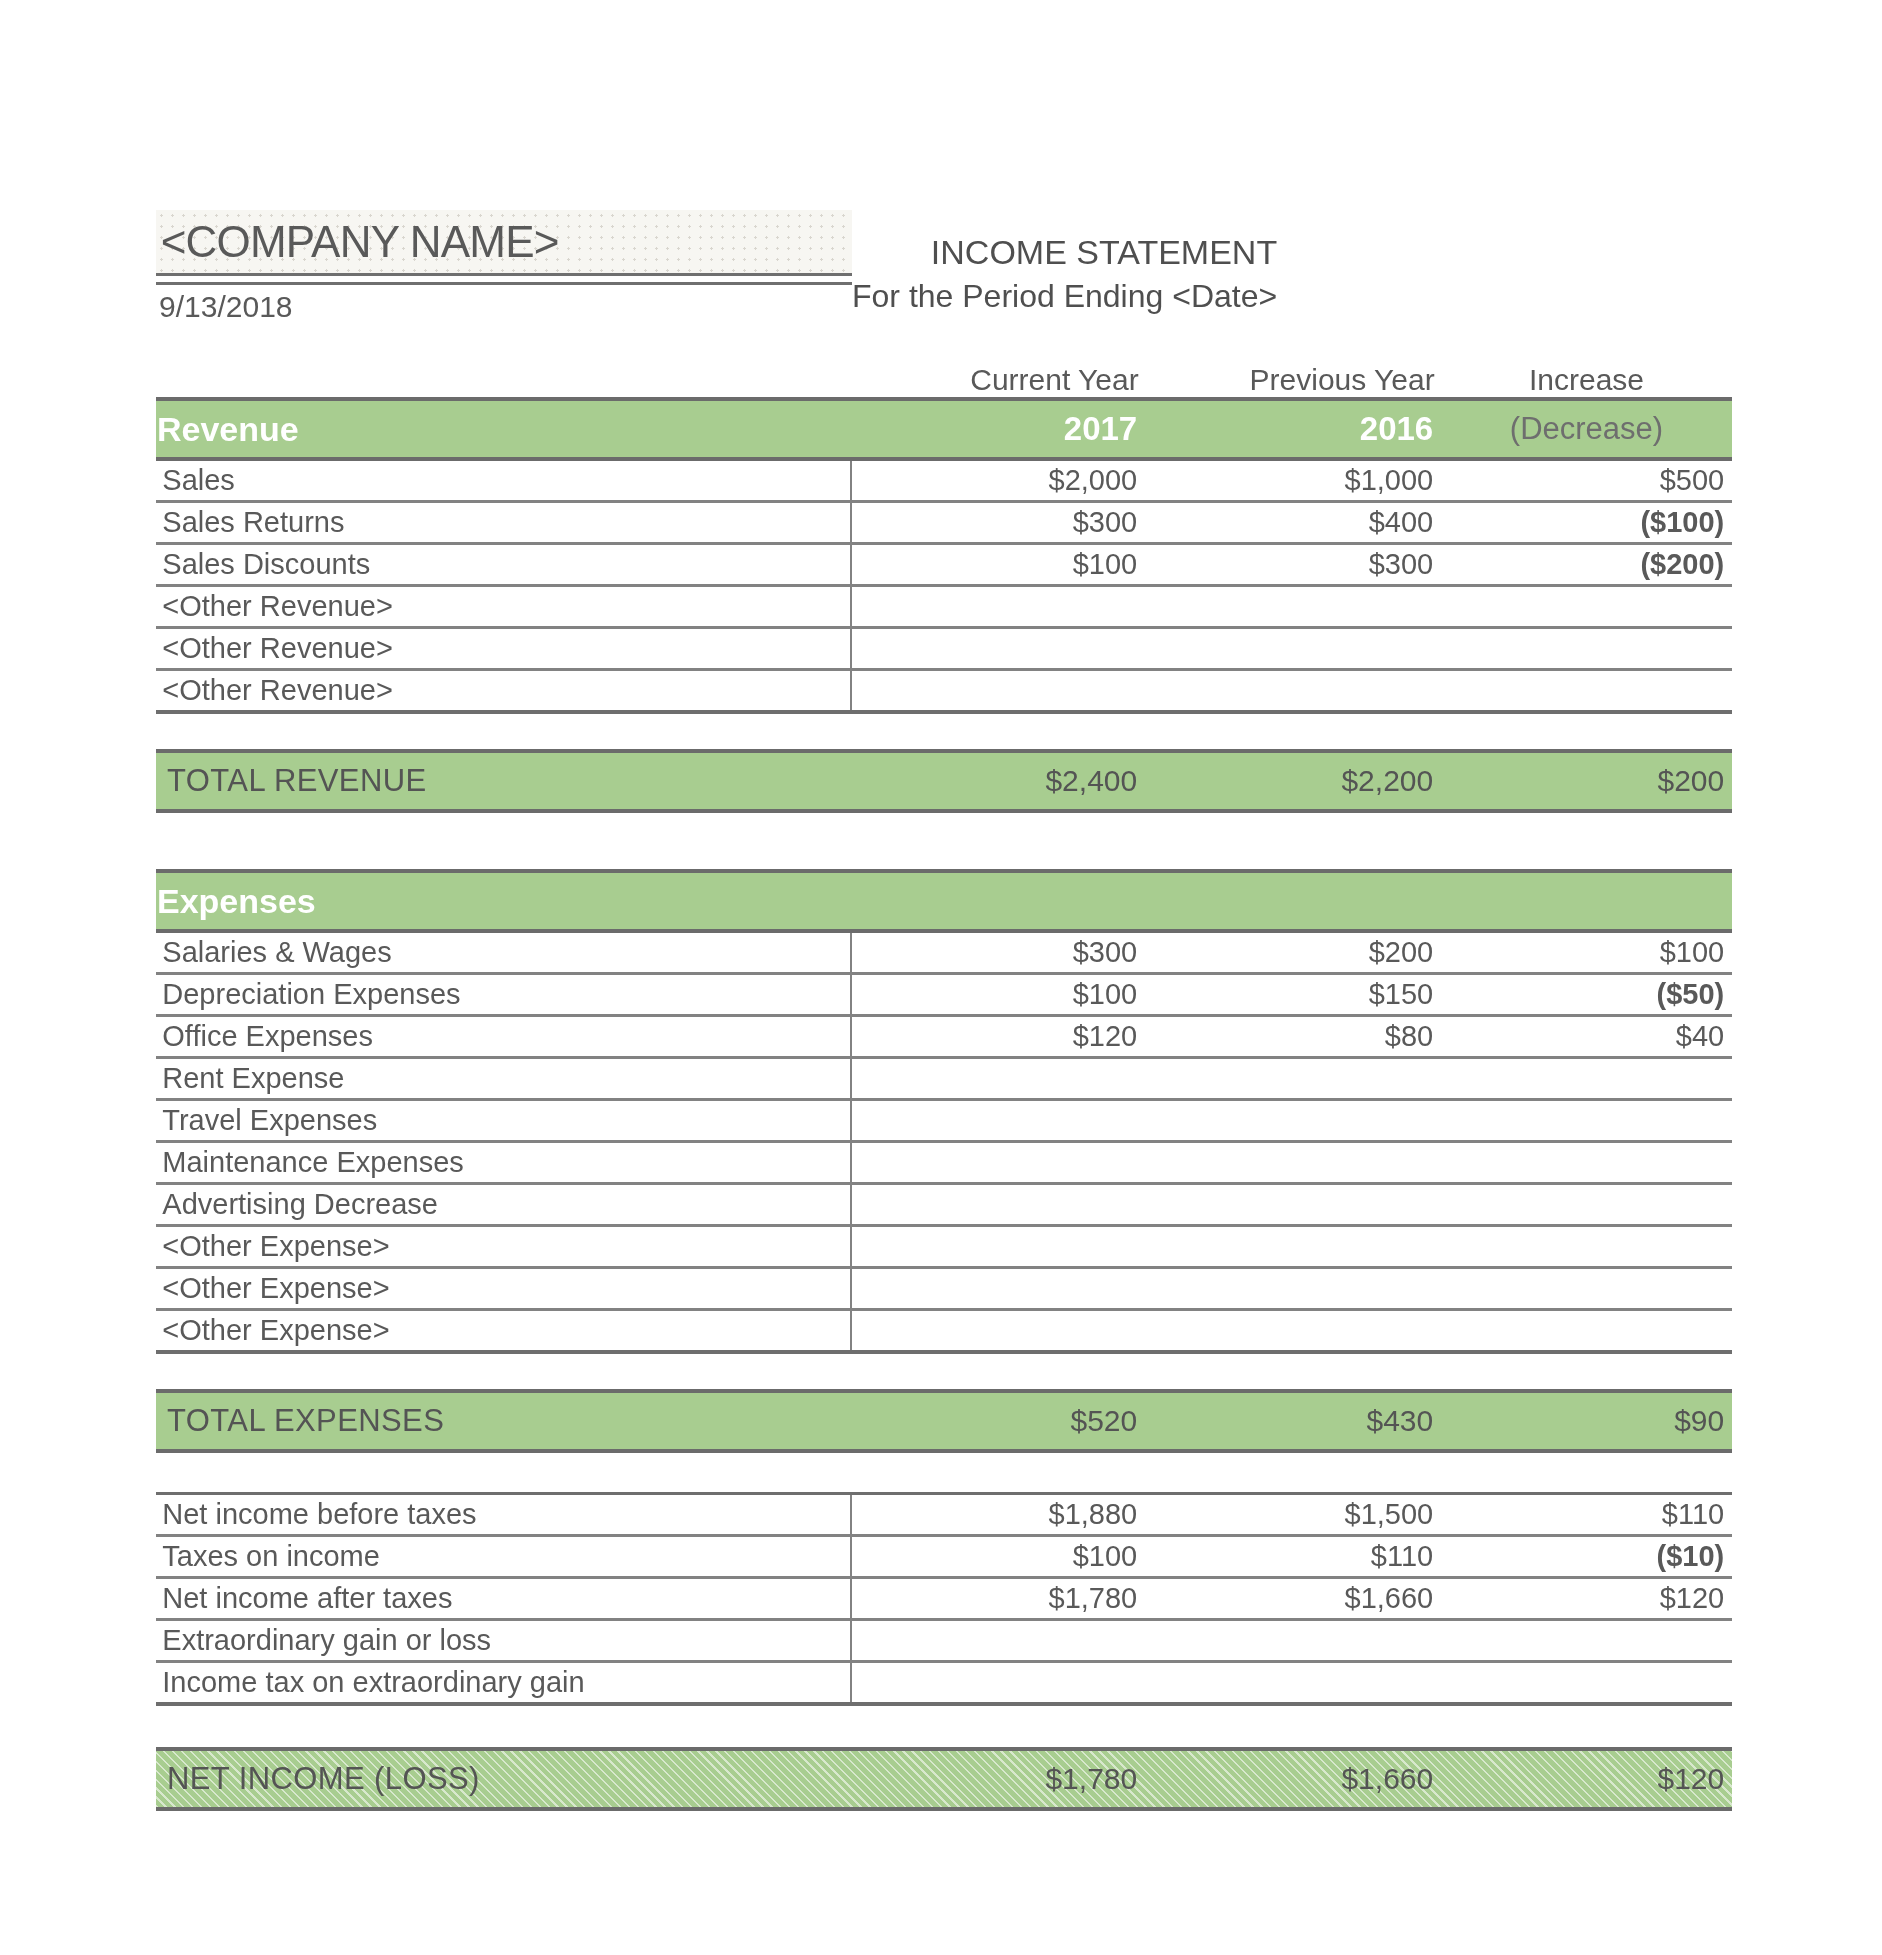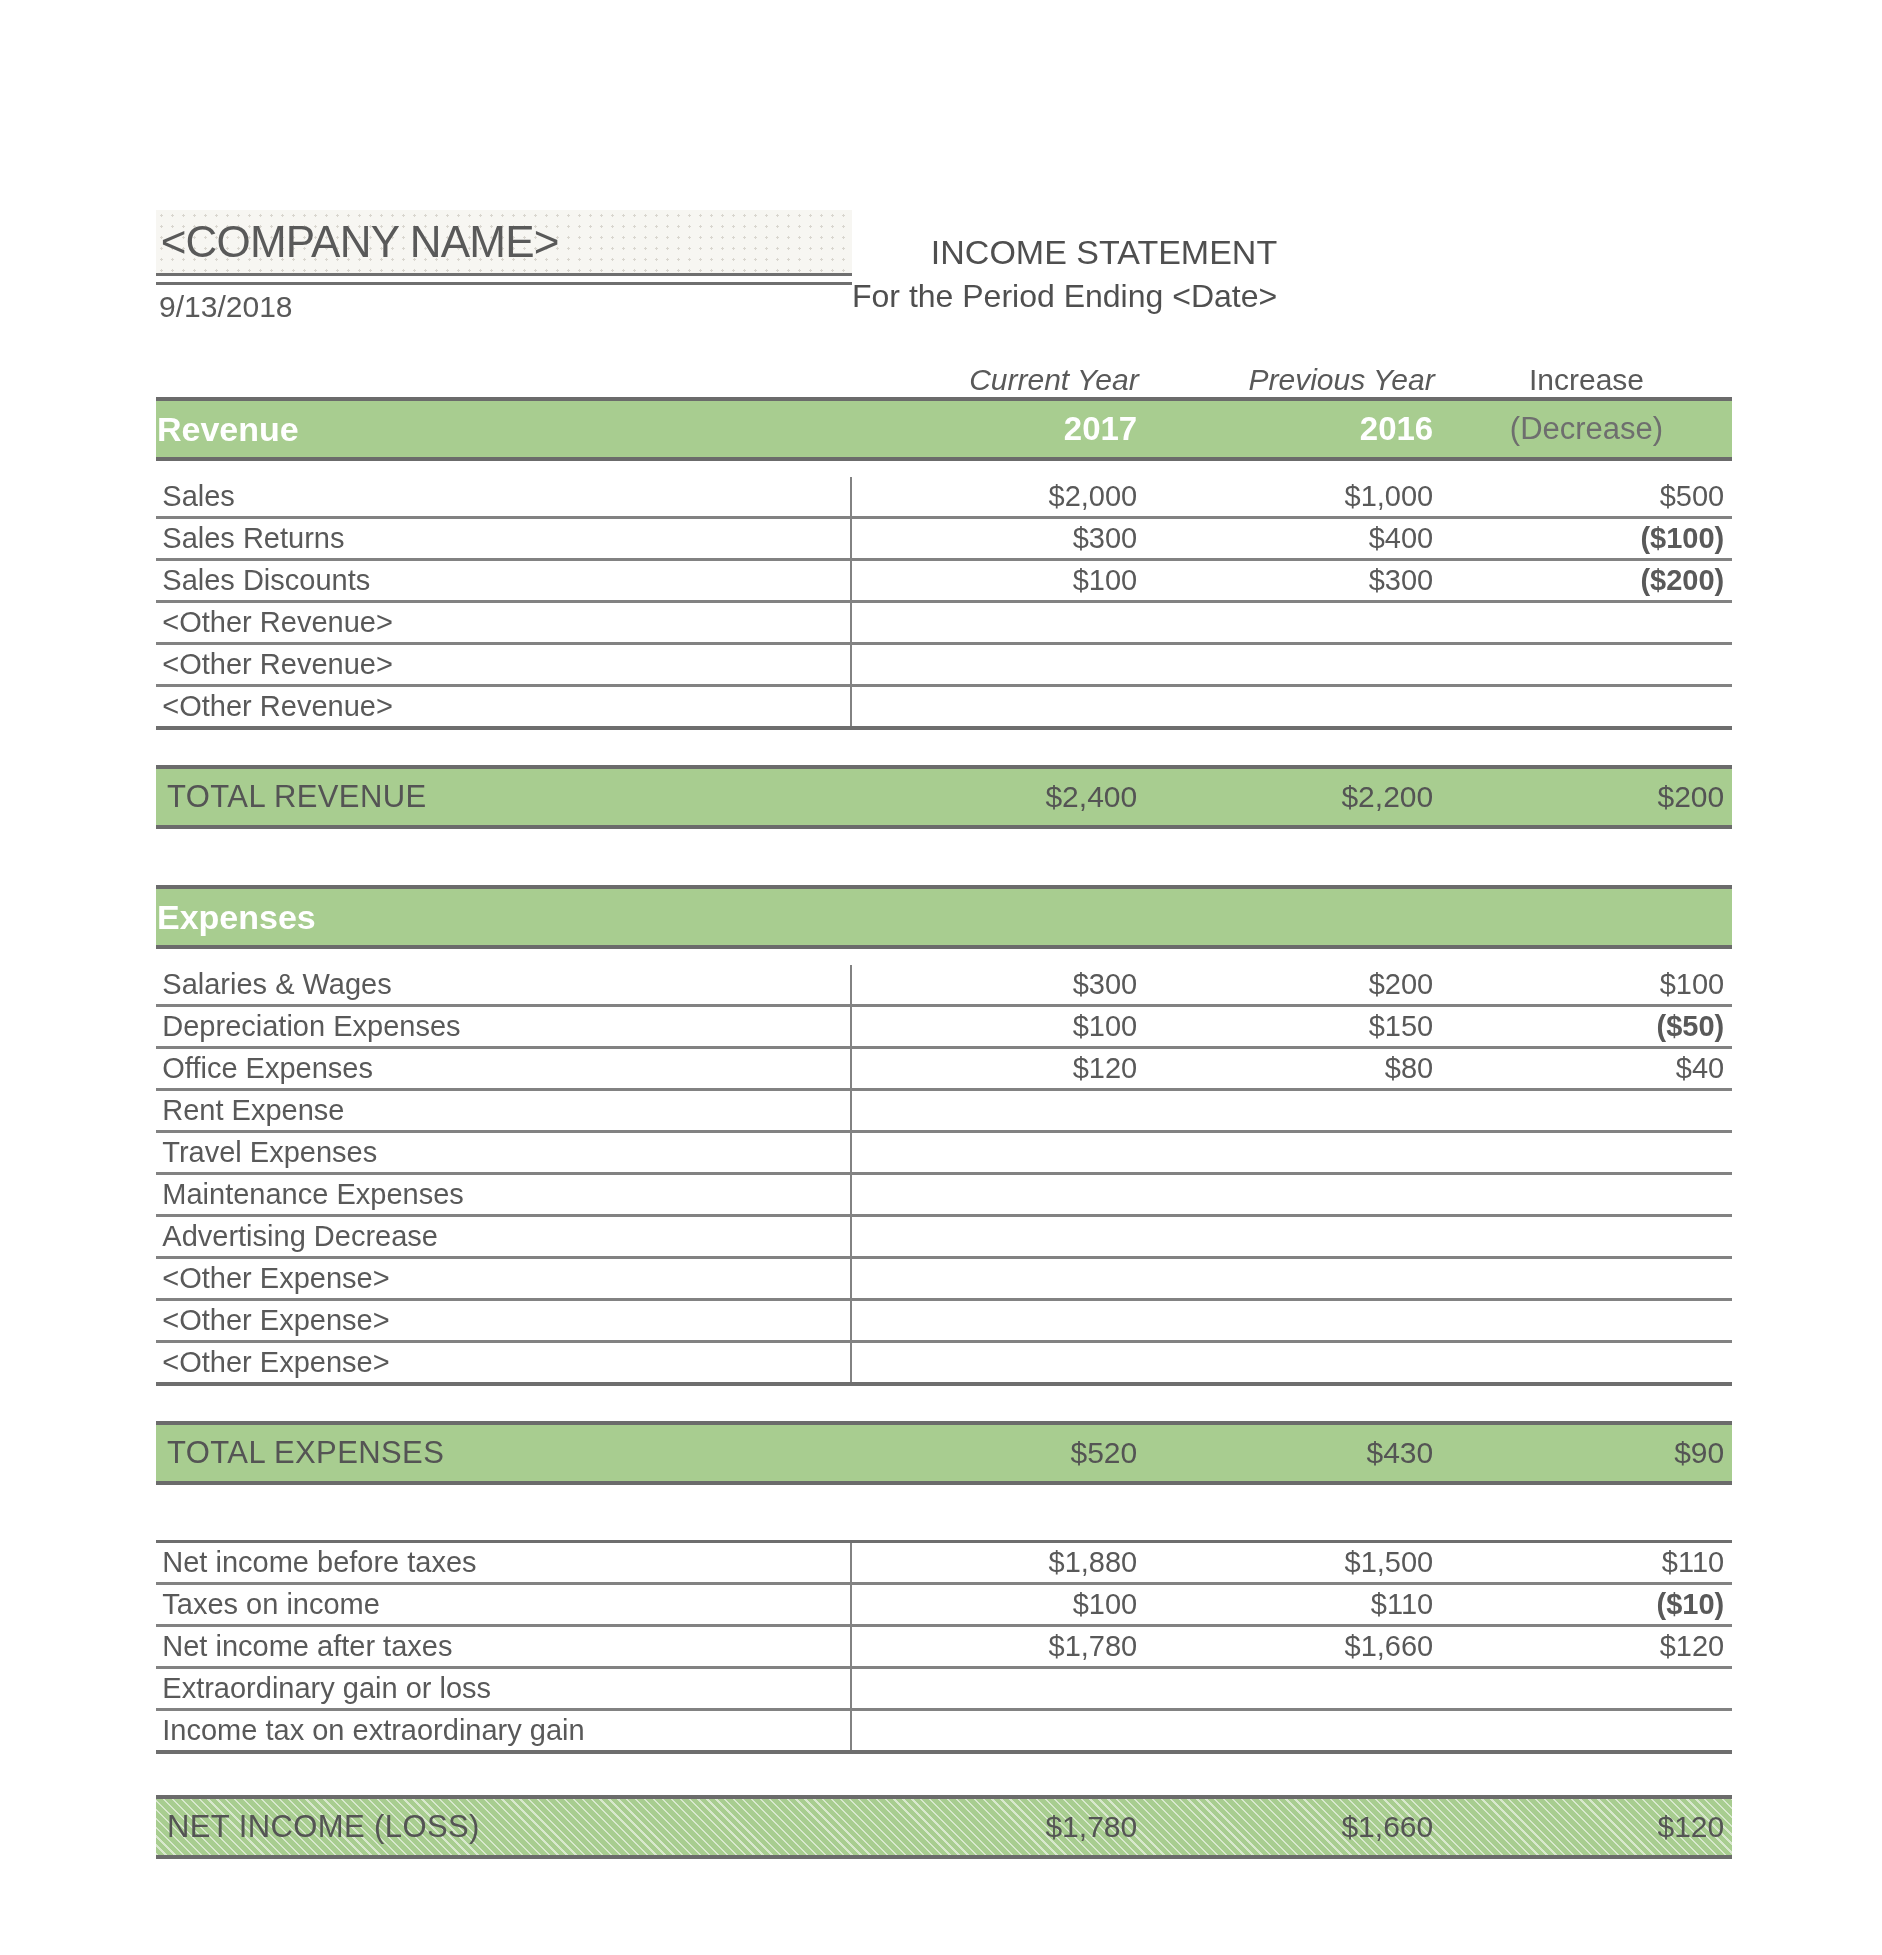--- a/index.html
+++ b/index.html
@@ -26,41 +26,41 @@
   .date-line{height:45px;display:flex;align-items:center;font-size:30px;color:#595959;padding-left:3.1px;}
   .head-right{text-align:right;padding-top:20.3px;}
   .doc-title{font-size:34px;color:#4f4f4f;line-height:44px;}
   .period-line{font-size:32px;color:#4f4f4f;line-height:44px;}
 
   
   .grid{display:grid;grid-template-columns:696px 293px 296px 291px;}
 
   
   .colheads{margin-top:26.6px;height:41px;align-items:end;font-size:30px;color:#595959;}
-  .colheads .right{ text-align:right;padding-right:6.3px;font-style:italic;}
+  .colheads .right{ text-align:right;padding-right:6.3px;}
   .colheads .center{text-align:center;}
 
   
   .band{
     border-top:4.7px solid #6b6b6b;border-bottom:4.7px solid #6b6b6b;
     background:#a8cd90;height:56px;align-items:center;box-sizing:content-box;
   }
   .band .section-label{font-size:34px;font-weight:bold;color:#ffffff;padding-left:1px;}
   .band .year{font-size:33px;font-weight:bold;color:#ffffff;text-align:right;padding-right:7.8px;}
   .band .decrease{font-size:31px;color:#6e6e6e;text-align:center;}
   .band .total-label{font-size:31px;color:#545454;padding-left:11px;letter-spacing:0.4px;}
   .band .total-val{font-size:30px;color:#545454;text-align:right;padding-right:7.8px;}
   .hatch{
     background-image:repeating-linear-gradient(45deg,
       rgba(255,255,255,0.55) 0px, rgba(255,255,255,0.55) 1.6px,
       transparent 1.6px, transparent 6.3px);
   }
 
   
-  .block{border-bottom:4.7px solid #6e6e6e;margin-top:16px;}
+  .block{border-bottom:4.7px solid #6e6e6e;}
   .block-top{border-top:3.9px solid #6e6e6e;}
   .row{height:39px;border-bottom:3.1px solid #828282;align-items:center;}
   .block .row:last-child{border-bottom:none;}
   .row .lbl{font-size:29px;color:#595959;padding-left:6.3px;height:39px;display:flex;align-items:center;
             border-right:2.3px solid #828282;box-sizing:border-box;}
   .row .val{font-size:29px;color:#595959;text-align:right;padding-right:7.8px;}
   .neg{color:#ea0c0c;font-weight:bold;}
 
   
   .gap-a{height:35px;} 

